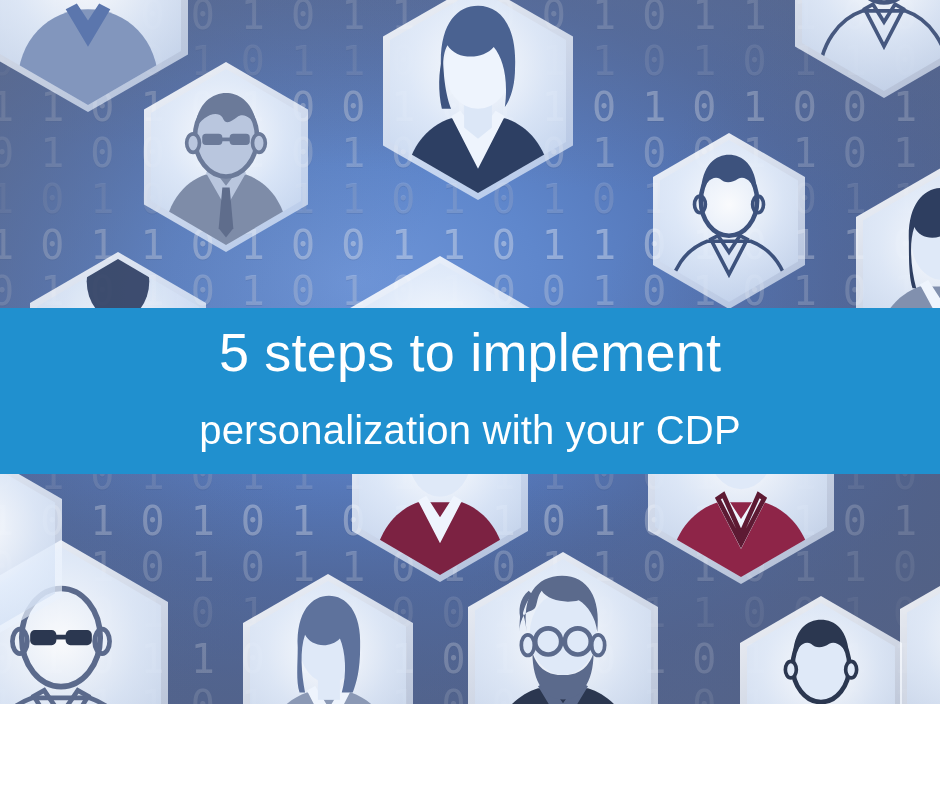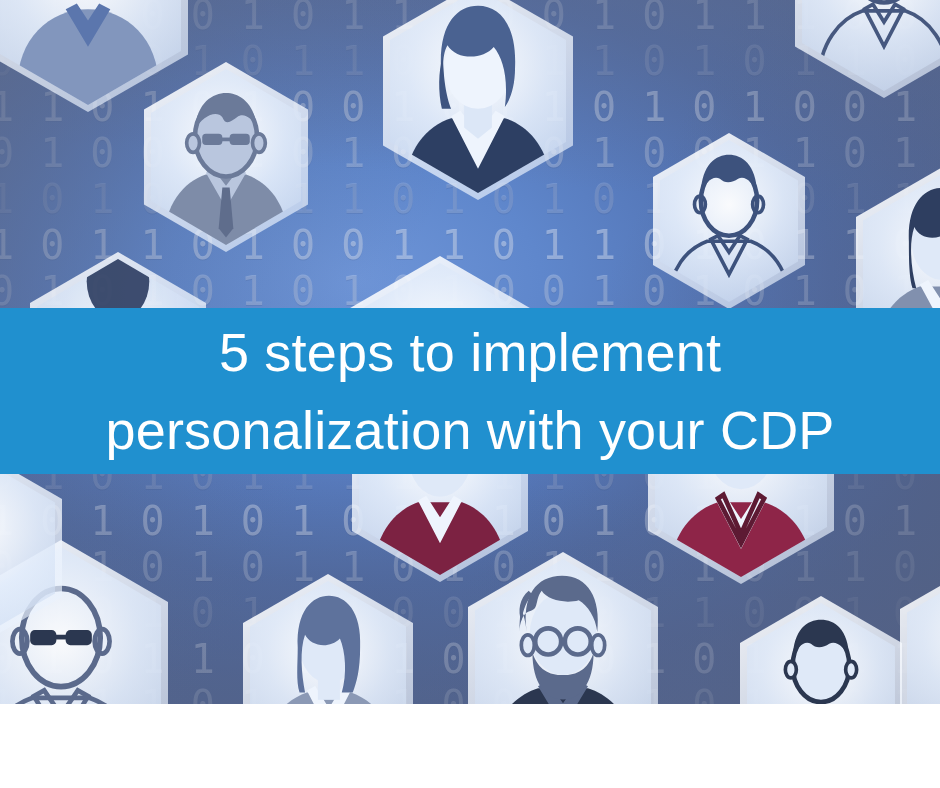--- a/index.html
+++ b/index.html
@@ -87,21 +87,21 @@
   .banner-line {
     color: #ffffff;
     font-family: "Liberation Sans", sans-serif;
     font-weight: 300;
     font-size: 54px;
     line-height: 78px;
     letter-spacing: 0.2px;
     white-space: nowrap;
     text-align: center;
   }
-  .banner-line.l2 { font-size: 54px; }
+  .banner-line.l2 { font-size: 40px; }
 </style>
 </head>
 <body>
 
 <div id="canvas">
 
   <div class="bg-base"></div>
 
   <div class="binary-layer" id="binary-layer"><span class="row ">1 1 1 0 0 1 0 1 1 1 0 0 1 0 1 1 1 0 0 1 0 1 1 1 0 0 1 0 1 1 1 1 1 1</span><span class="row dim">0 1 1 0 1 0 1 1 0 1 0 1 1 0 1 0 1 1 0 1 0 1 1 0 1 0 1 1 0 1 0 0 1 1</span><span class="row bright">1 1 0 1 0 1 0 0 1 0 1 1 0 1 0 1 0 0 1 0 1 1 0 1 0 1 0 0 1 0 1 1 1 0</span><span class="row ">0 1 0 0 1 1 0 1 0 0 1 0 1 0 0 1 1 0 1 0 0 1 0 1 0 0 1 1 0 1 0 0 1 0</span><span class="row dim">1 0 1 0 1 0 1 1 0 1 0 1 0 1 0 1 0 1 1 0 1 0 1 0 1 0 1 0 1 1 0 1 0 1</span><span class="row bright">1 0 1 1 0 1 0 0 1 1 0 1 1 0 1 0 1 1 0 1 0 0 1 1 0 1 1 0 1 0 1 1 0 1</span><span class="row ">0 1 0 1 0 1 0 1 0 1 0 0 1 0 1 0 1 0 1 0 1 0 1 0 0 1 0 1 0 1 0 0 1 0</span><span class="row dim">1 1 0 1 0 0 0 1 1 1 0 1 1 0 1 0 1 0 1 0 0 1 0 1 1 1 0 1 1 0 1 1 1 0</span><span class="row bright">0 1 0 1 1 0 0 1 1 0 1 0 1 0 1 1 0 0 1 1 0 1 0 1 0 1 1 0 0 1 1 0 1 0</span><span class="row ">1 0 1 0 1 0 1 1 0 1 0 1 0 1 0 1 0 1 1 0 1 0 1 0 1 0 1 0 1 1 0 1 0 1</span><span class="row dim">0 1 0 1 0 1 1 1 1 0 1 1 0 0 1 0 1 1 0 1 0 1 1 1 1 0 1 1 0 0 1 0 1 0</span><span class="row bright">1 0 1 0 1 0 1 0 1 0 1 0 1 0 1 0 1 0 1 0 1 0 1 0 1 0 1 0 1 0 1 1 0 1</span><span class="row ">0 1 1 0 1 0 1 1 0 1 0 1 1 0 1 0 1 1 0 1 0 1 1 0 1 0 1 1 0 1 0 0 1 1</span><span class="row dim">1 0 0 1 0 1 0 1 0 0 1 1 0 1 1 0 0 1 0 1 0 1 0 0 1 1 0 1 1 0 0 1 0 0</span><span class="row bright">0 1 0 1 1 0 1 0 1 0 1 1 0 1 0 1 0 1 1 0 1 0 1 0 1 1 0 1 0 1 0 0 1 0</span><span class="row ">1 0 1 1 0 1 1 0 1 0 0 1 1 1 0 1 1 0 1 1 0 1 0 0 1 1 1 0 1 1 0 1 0 1</span><span class="row dim">0 1 0 1 0 1 0 1 0 1 0 1 0 1 0 1 0 1 0 1 0 1 0 1 0 1 0 1 0 1 0 0 1 0</span></div>
 

